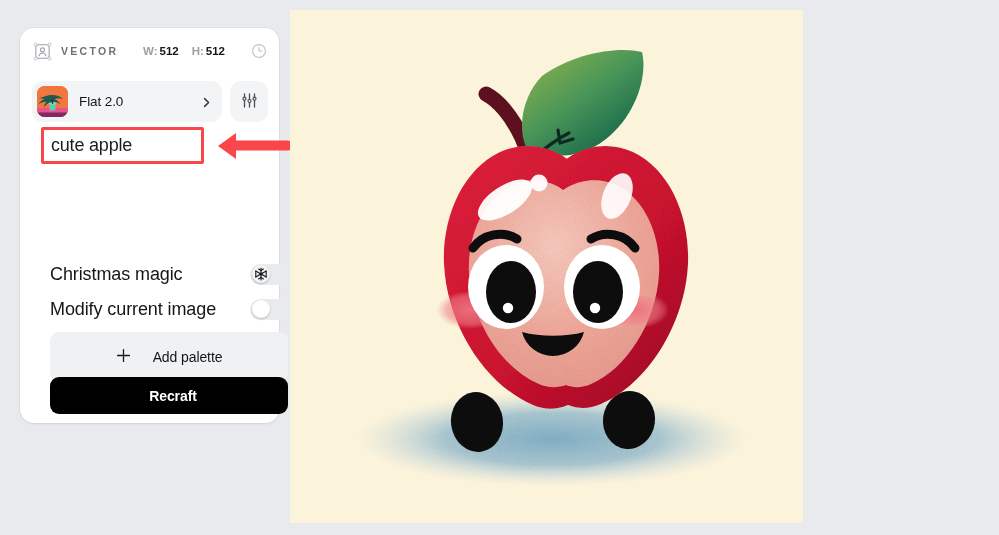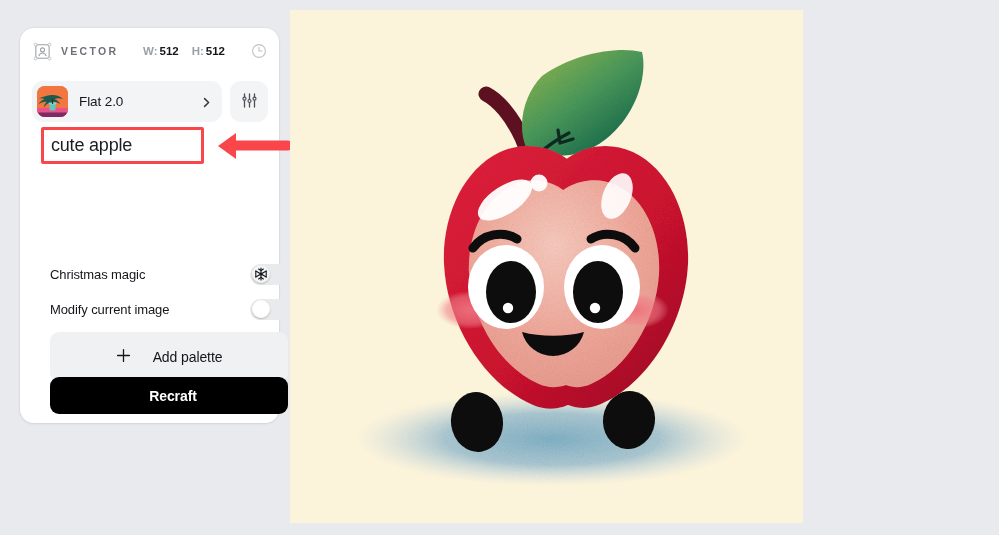--- a/index.html
+++ b/index.html
@@ -78,21 +78,21 @@
   }
   .arrow-ann { position: absolute; left: 190px; top: 100px; width: 80px; height: 36px; }
 
   
   .toggle-row {
     position: absolute; left: 30px; width: 238px; height: 22px;
     display: flex; align-items: center;
   }
   .toggle-row.r1 { top: 235px; }
   .toggle-row.r2 { top: 270px; gap: 28px; }
-  .toggle-label { font-size: 13px; color: #14161a; letter-spacing: -0.1px; }
+  .toggle-label { font-size: 18px; color: #14161a; letter-spacing: -0.1px; }
   .switch {
     margin-left: auto; width: 38px; height: 21px; border-radius: 11px;
     background: #e9eaec; position: relative; cursor: pointer; flex: 0 0 auto;
   }
   .knob {
     position: absolute; left: 1.5px; top: 1.5px; width: 18px; height: 18px;
     border-radius: 50%; background: #ffffff;
     box-shadow: 0 1px 2px rgba(0,0,0,.22);
     display: flex; align-items: center; justify-content: center;
   }

